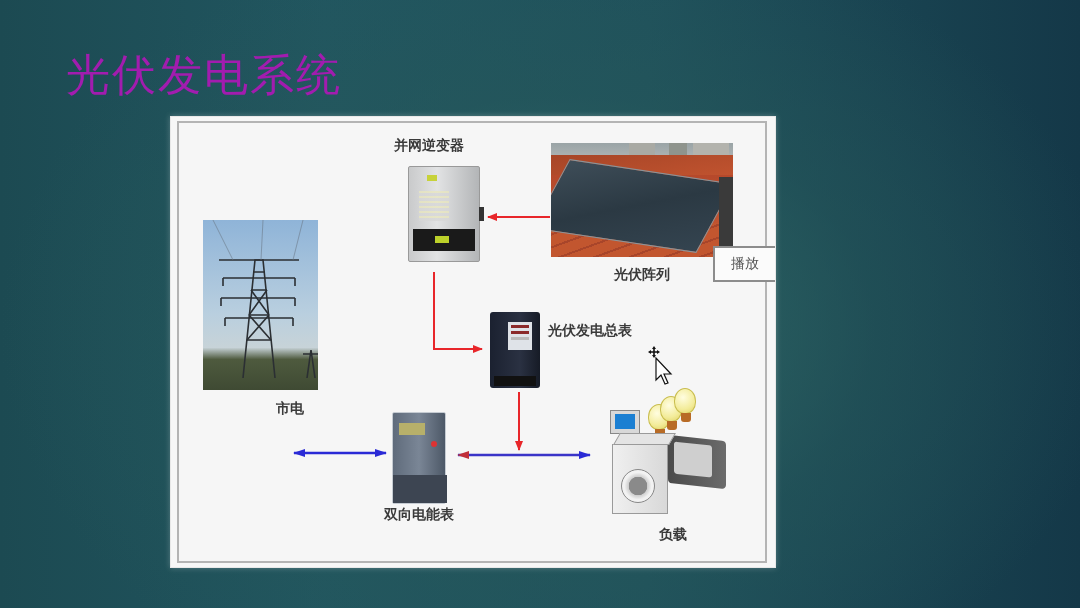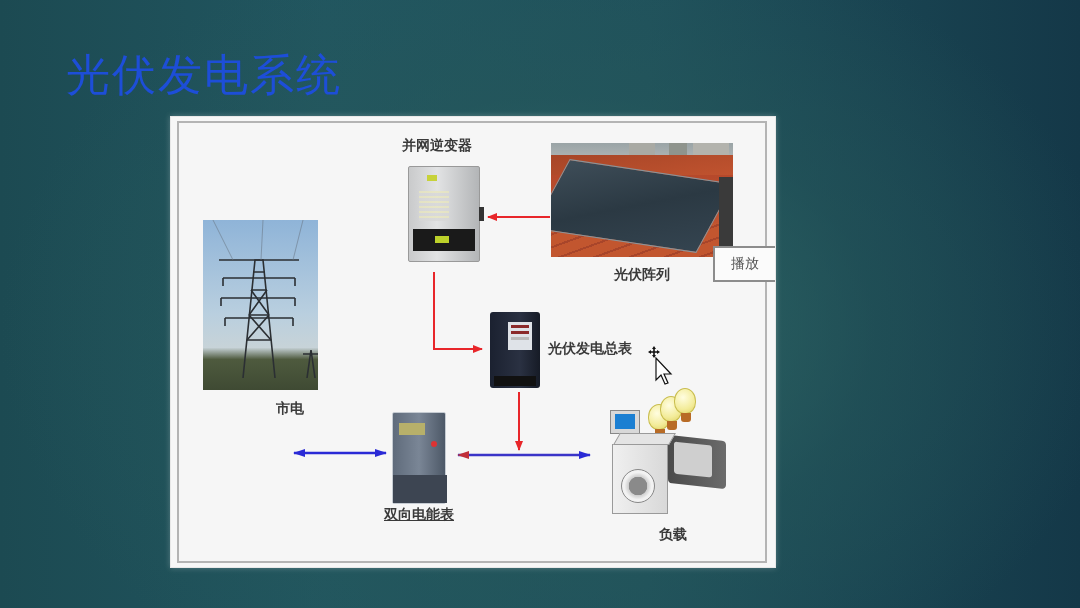--- a/index.html
+++ b/index.html
@@ -6,21 +6,21 @@
     html, body { width: 1080px; height: 608px; overflow: hidden; }
     body {
       position: relative;
       font-family: "DejaVu Sans", sans-serif;
       background:
         radial-gradient(ellipse 700px 520px at 560px 330px, rgba(52,110,104,0.85) 0%, rgba(38,88,90,0.5) 45%, rgba(20,55,70,0) 80%),
         linear-gradient(90deg, #1c4a52 0%, #215660 30%, #1f515c 60%, #143848 100%);
     }
     .slide-title {
       position: absolute; left: 66px; top: 46px;
-      color: #1d4ed8; font-size: 44px; letter-spacing: 2px;
+      color: #a21caf; font-size: 44px; letter-spacing: 2px;
       font-family: "DejaVu Sans", sans-serif; font-weight: normal;
     }
     .frame-outer {
       position: absolute; left: 170px; top: 116px; width: 606px; height: 452px;
       background: #f7f7f7; border: 1px solid #e8e8e8;
       box-shadow: 0 0 6px rgba(255,255,255,0.25);
     }
     .frame-inner {
       position: absolute; left: 6px; top: 4px; width: 590px; height: 442px;
       border: 2px solid #b4b4b4; border-bottom-width: 2px; background: #f6f6f6;
@@ -112,21 +112,21 @@
   </style>
 </head>
 <body>
 
 <div class="slide-title">光伏发电系统</div>
 
 <div class="frame-outer">
   <div class="frame-inner"></div>
 </div>
 
-<div class="label" style="left:394px; top:137px;margin-left:8px;">并网逆变器</div>
+<div class="label" style="left:394px; top:137px;">并网逆变器</div>
 <div class="inverter">
   <div class="disp"></div>
   <div class="sticker"></div>
   <div class="panel">
     <div style="position:absolute; left:22px; top:7px; width:14px; height:7px; background:#bcd12a;"></div>
   </div>
   <div class="side"></div>
 </div>
 
 <div class="solar">
@@ -158,28 +158,28 @@
 <div class="label" style="left:276px; top:400px;font-family:Liberation Mono, monospace;">市电</div>
 
 <div class="pv-meter">
   <div class="win">
       <i></i>
       <i></i>
       <i style="background:#bbb"></i>
     </div>
   <div class="base"></div>
 </div>
-<div class="label" style="left:548px; top:340px;">光伏发电总表</div>
+<div class="label" style="left:548px; top:322px;">光伏发电总表</div>
 
 <div class="bi-meter">
   <div class="lcd"></div>
   <div class="led"></div>
   <div class="btm"></div>
 </div>
-<div class="label" style="left:384px; top:506px;text-decoration:underline;">双向电能表</div>
+<div class="label" style="left:384px; top:506px;">双向电能表</div>
 
 <div class="load">
   <div class="pc">
       <div class="scr"></div>
     </div>
   <div class="bulb" style="left:52px; top:24px;"></div>
   <div class="bulb" style="left:64px; top:16px;"></div>
   <div class="bulb" style="left:78px; top:8px;"></div>
   <div class="tv">
       <div class="scr"></div>

